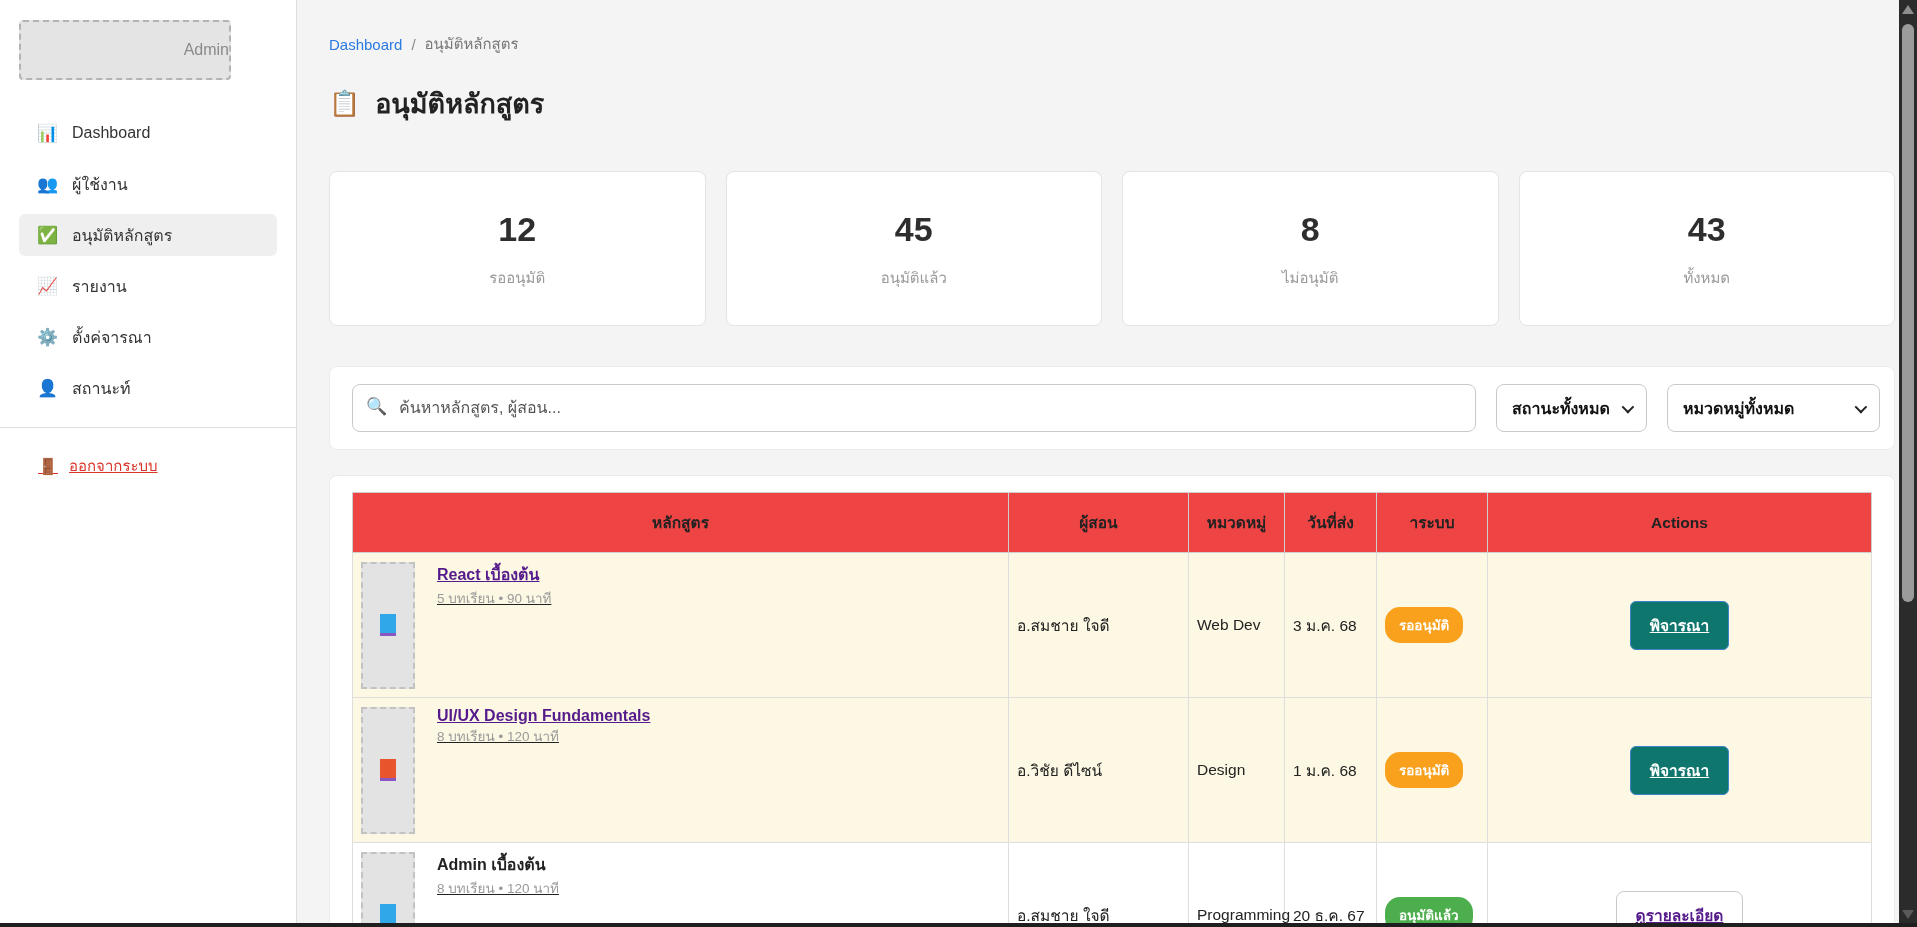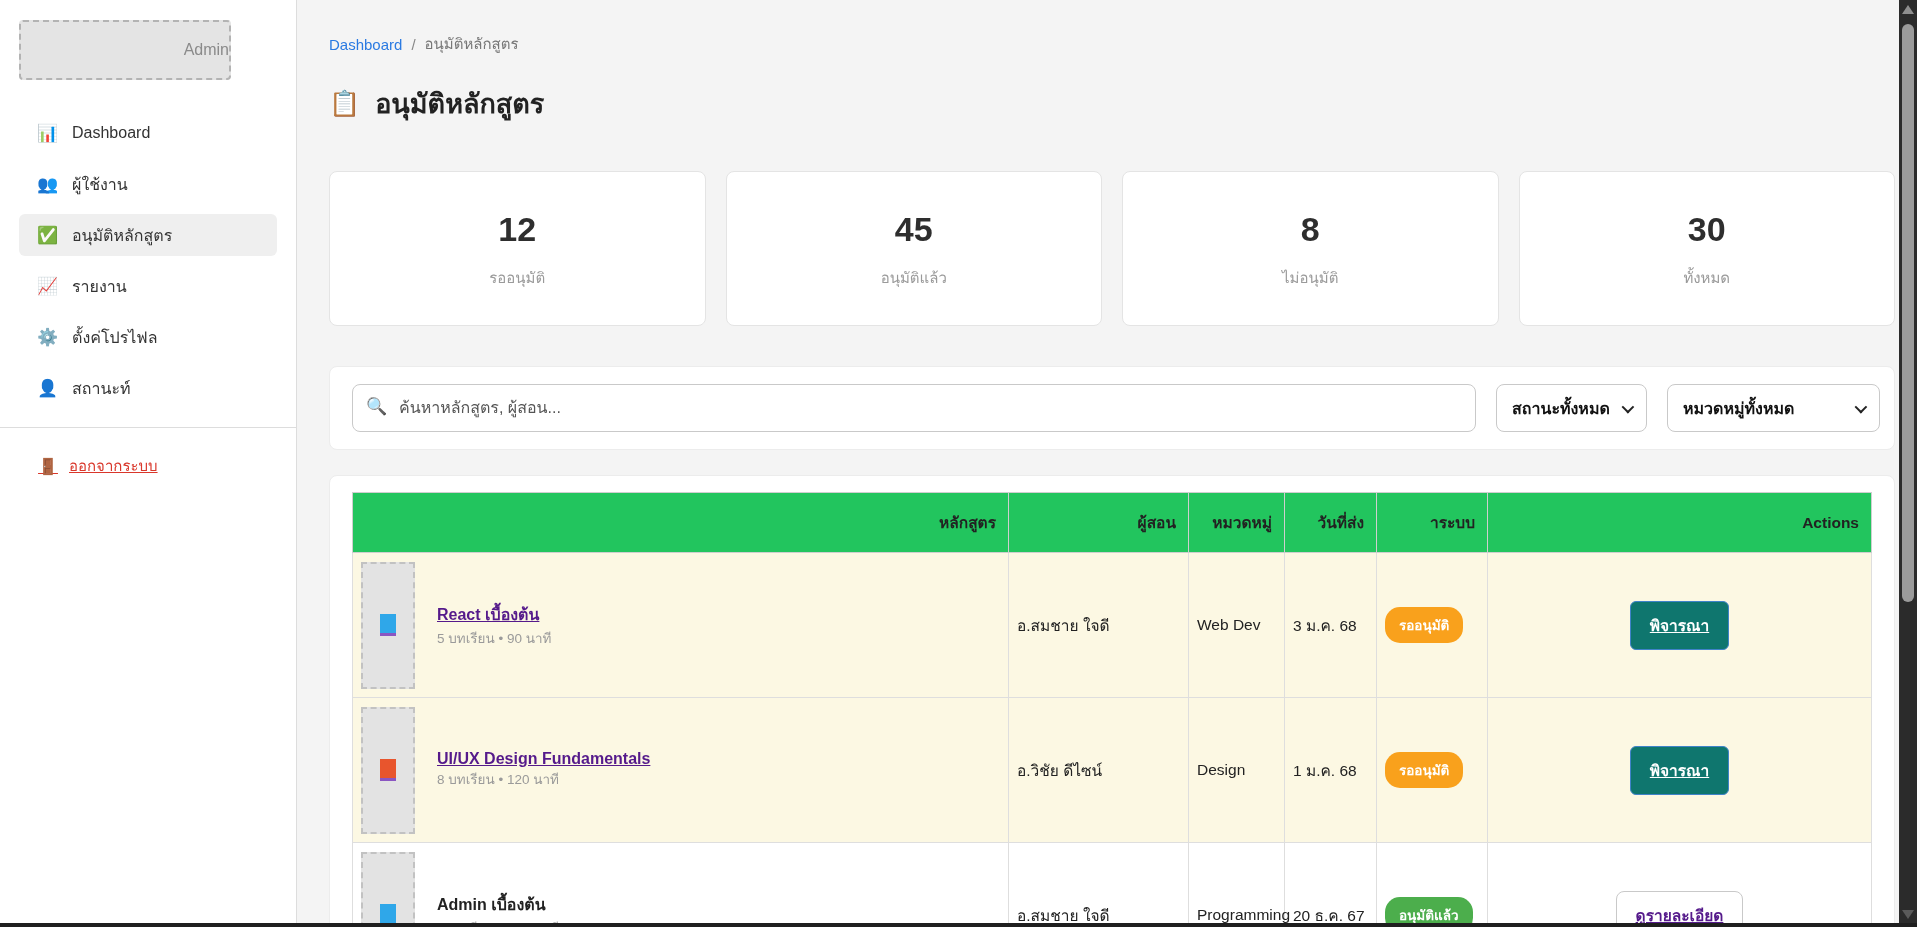--- a/index.html
+++ b/index.html
@@ -48,25 +48,25 @@
             color:#111; cursor:pointer; }
   .select.status { width:151px; flex:0 0 151px; }
   .select.category { width:213px; flex:0 0 213px; }
   .chev { width:9px; height:9px; border-right:2px solid #222; border-bottom:2px solid #222;
           transform:rotate(45deg) translateY(-2px); margin-left:10px; }
 
   
   .table-panel { margin-top:25px; background:#fff; border:1px solid #ececec; border-radius:8px 8px 0 0;
                  padding:16px 22px 0 22px; height:450px; }
   table { width:100%; border-collapse:collapse; font-size:15.5px; color:#222; table-layout:fixed; }
-  th { background:#22c55e; border:1px solid #cfcfcf; text-align:right; font-weight:bold; padding:17px 12px; }
+  th { background:#ef4444; border:1px solid #cfcfcf; text-align:center; font-weight:bold; padding:17px 12px; }
   td { border:1px solid #dedede; padding:8px 8px; vertical-align:middle; }
   tr.row { height:145px; background:#fff; }
   tr.row.hl { background:#fcf8e3; }
-  .course-cell { display:flex; align-items:center; gap:22px; padding-left:0; }
+  .course-cell { display:flex; gap:22px; padding-left:0;text-decoration:underline; }
   .thumb { width:54px; height:127px; flex:0 0 54px; background:#e3e3e3; border:2px dashed #c2c2c2;
            display:flex; align-items:center; justify-content:center; }
   .thumb-chip { width:16px; height:22px; border-bottom:3px solid #8a56c2; }
   .course-title { font-size:16px; font-weight:bold; color:#551a8b; text-decoration:underline; cursor:pointer; display:inline-block; }
   .course-title.plain { color:#222; text-decoration:none; cursor:default; }
   .meta { font-size:13.5px; color:#9a9a9a; margin-top:0; }
   .badge { display:inline-block; padding:7px 14px; border-radius:15px; color:#fff; font-weight:bold; font-size:13.5px; }
   .badge.pending { background:#f9a11c; }
   .badge.approved { background:#4cae4c; }
   .action-cell { text-align:center; }
@@ -107,21 +107,21 @@
     <span class="nav-label">อนุมัติหลักสูตร</span>
   </div>
 
   <div class="nav-item">
     <span class="nav-icon">📈</span>
     <span class="nav-label">รายงาน</span>
   </div>
 
   <div class="nav-item">
     <span class="nav-icon">⚙️</span>
-    <span class="nav-label">ตั้งค่โปรไฟล</span>
+    <span class="nav-label">ตั้งค่จารณา</span>
   </div>
 
   <div class="nav-item">
     <span class="nav-icon">👤</span>
     <span class="nav-label">สถานะท์</span>
   </div>
 </nav>
   <hr class="side-divider">
   <a class="logout">
     <span class="nav-icon">🚪</span>
@@ -149,21 +149,21 @@
     </div>
     <div class="stat-card">
       <div class="stat-value">45</div>
       <div class="stat-label">อนุมัติแล้ว</div>
     </div>
     <div class="stat-card">
       <div class="stat-value">8</div>
       <div class="stat-label">ไม่อนุมัติ</div>
     </div>
     <div class="stat-card">
-      <div class="stat-value">30</div>
+      <div class="stat-value">43</div>
       <div class="stat-label">ทั้งหมด</div>
     </div>
   </div>
 
   <div class="filter-bar">
     <div class="search-box">
       <span class="search-icon">🔍</span>
       <input type="text" placeholder="ค้นหาหลักสูตร, ผู้สอน..." style="">
     </div>
     <div class="select status">

